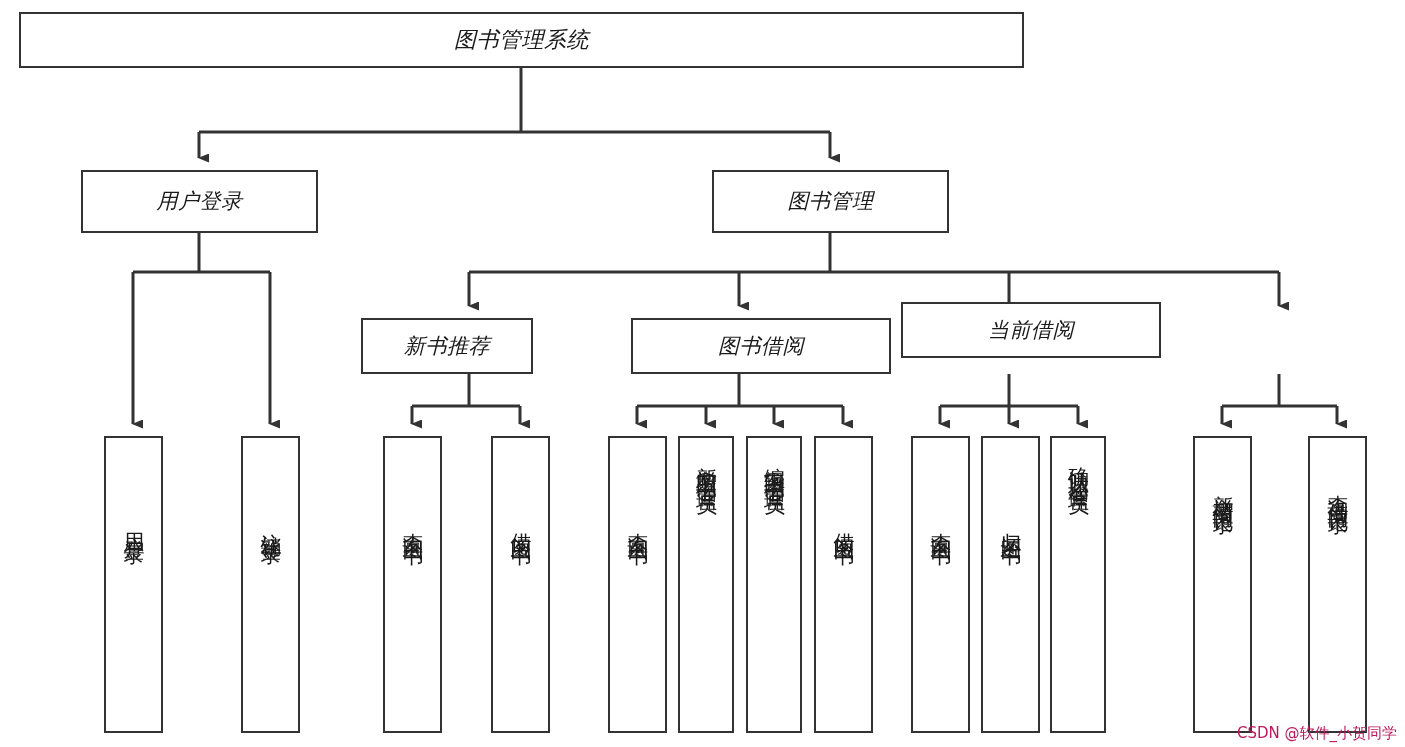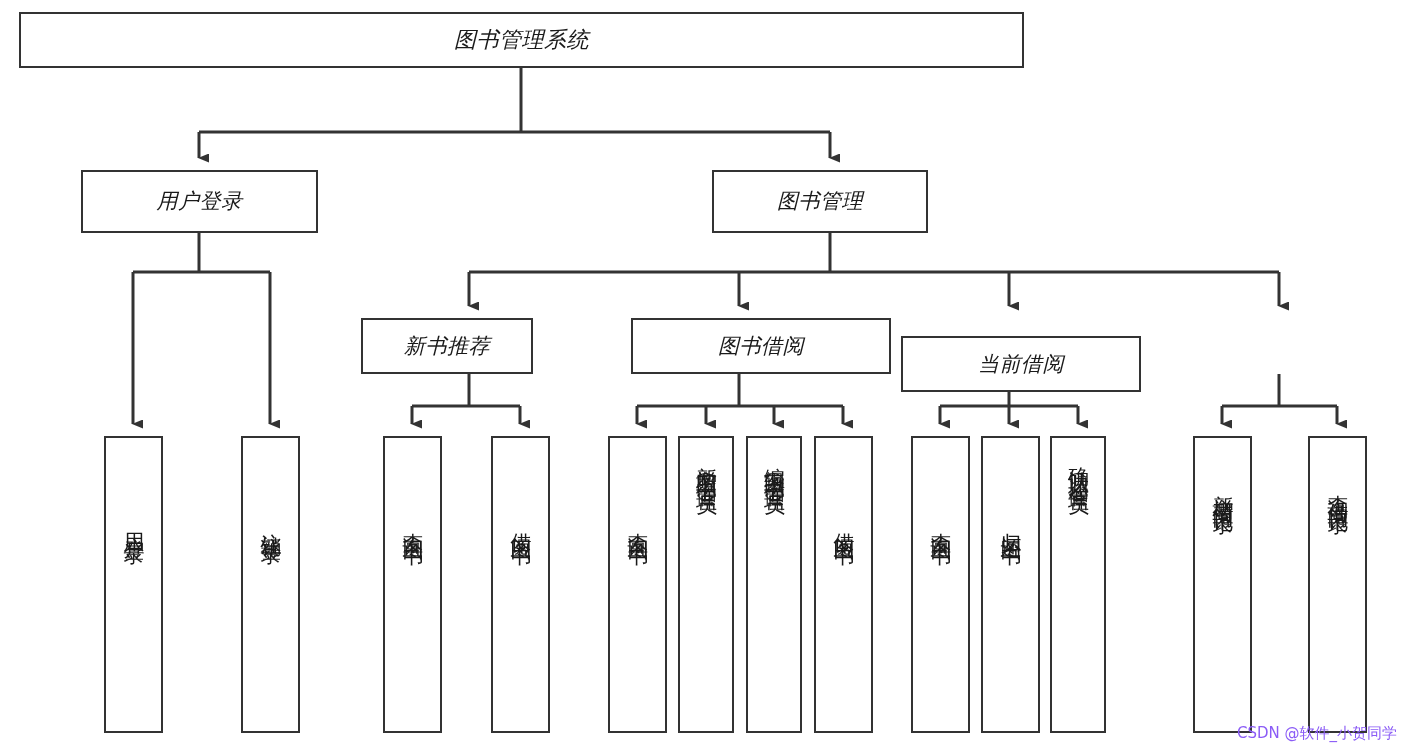--- a/index.html
+++ b/index.html
@@ -62,21 +62,21 @@
     font-size: 21px;
     letter-spacing: 4px;
     line-height: 1;
     white-space: nowrap;
   }
   #watermark {
     position: absolute;
     right: 8px;
     bottom: 4px;
     font-size: 15px;
-    color: #8b5cf6;
+    color: #be185d;
     z-index: 5;
     white-space: nowrap;
     font-family: "DejaVu Sans", "Liberation Sans", sans-serif;
   }
 </style>
 </head>
 <body>
 
 <div id="diagram-root">
 
@@ -130,31 +130,31 @@
     </g>
   </svg>
 
   <div class="node h" id="node-root" style="left:19px; top:12px; width:1005px; height:56px;">
     <span class="node-label">图书管理系统</span>
   </div>
 
   <div class="node h" style="left:81px; top:170px; width:237px; height:63px;">
     <span class="node-label">用户登录</span>
   </div>
-  <div class="node h" style="left:712px; top:170px; width:216px; height:63px;">
+  <div class="node h" style="left:712px; top:170px; width:237px; height:63px;">
     <span class="node-label">图书管理</span>
   </div>
 
   <div class="node h" style="left:361px; top:318px; width:172px; height:56px;">
     <span class="node-label">新书推荐</span>
   </div>
   <div class="node h" style="left:631px; top:318px; width:260px; height:56px;">
     <span class="node-label">图书借阅</span>
   </div>
-  <div class="node h" style="left:901px; top:336px; width:240px; height:56px;">
+  <div class="node h" style="left:901px; top:302px; width:260px; height:56px;">
     <span class="node-label">当前借阅</span>
   </div>
 
   <div class="node v" style="left:104px; top:436px; width:59px; height:297px; padding-top:78px;">
     <span class="node-label">用户登录</span>
   </div>
   <div class="node v" style="left:241px; top:436px; width:59px; height:297px; padding-top:78px;">
     <span class="node-label">注销登录</span>
   </div>
 

